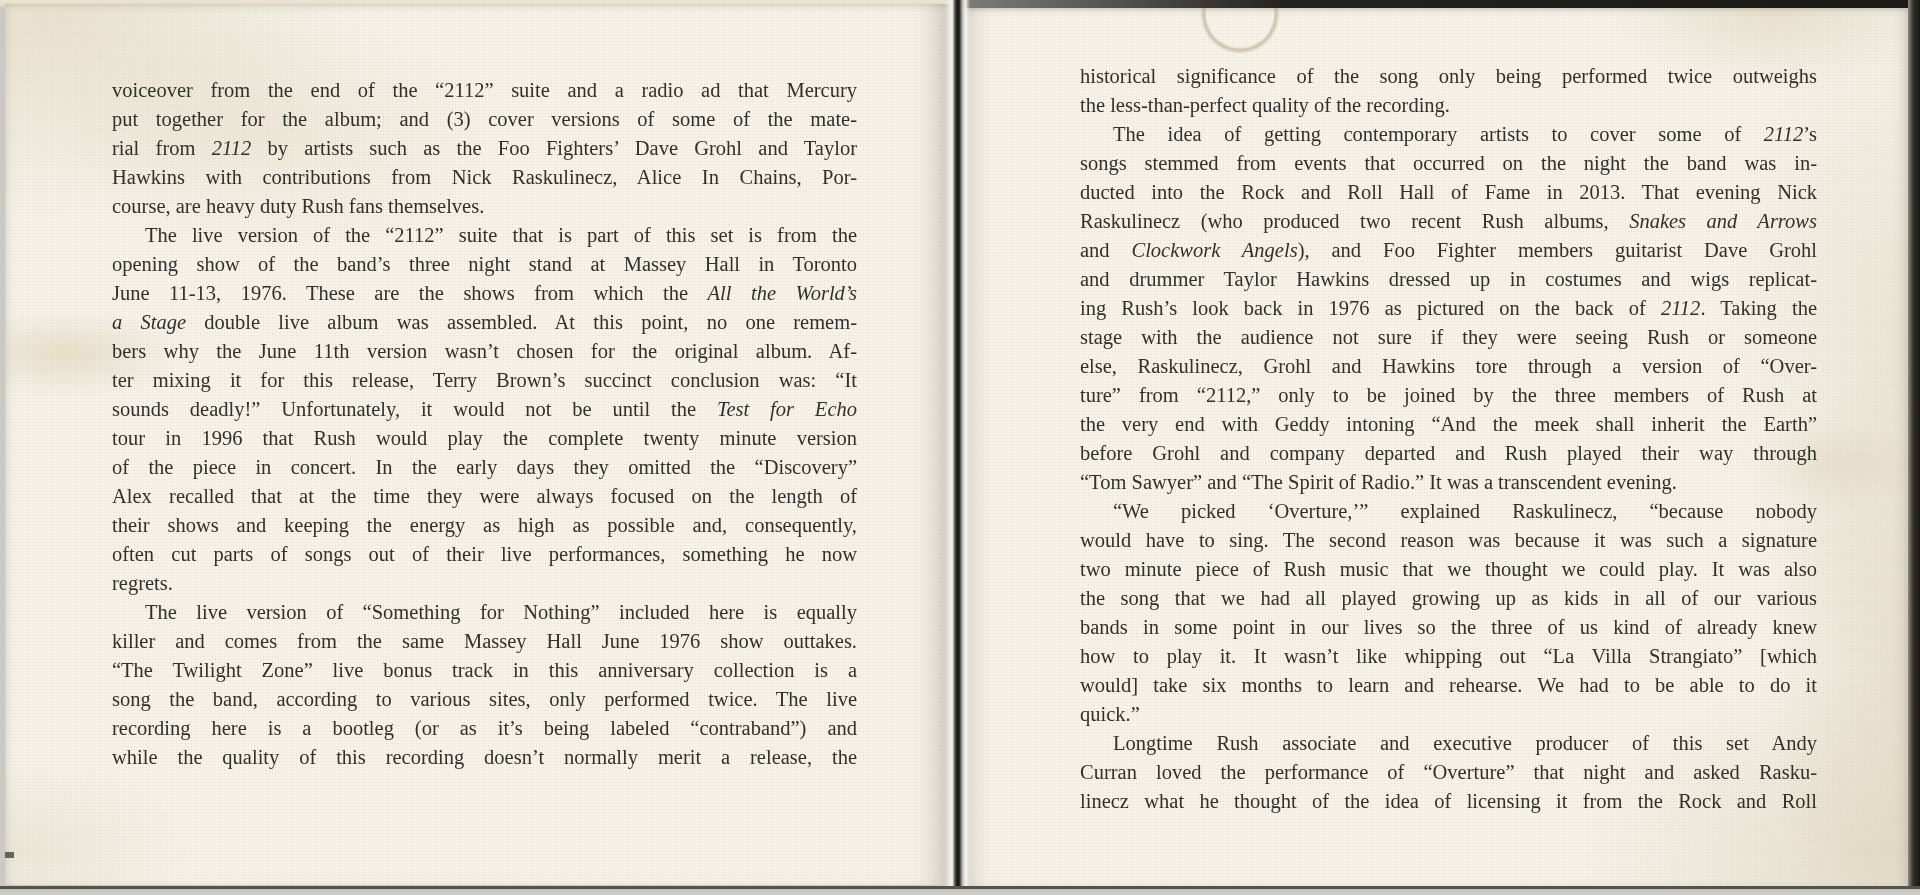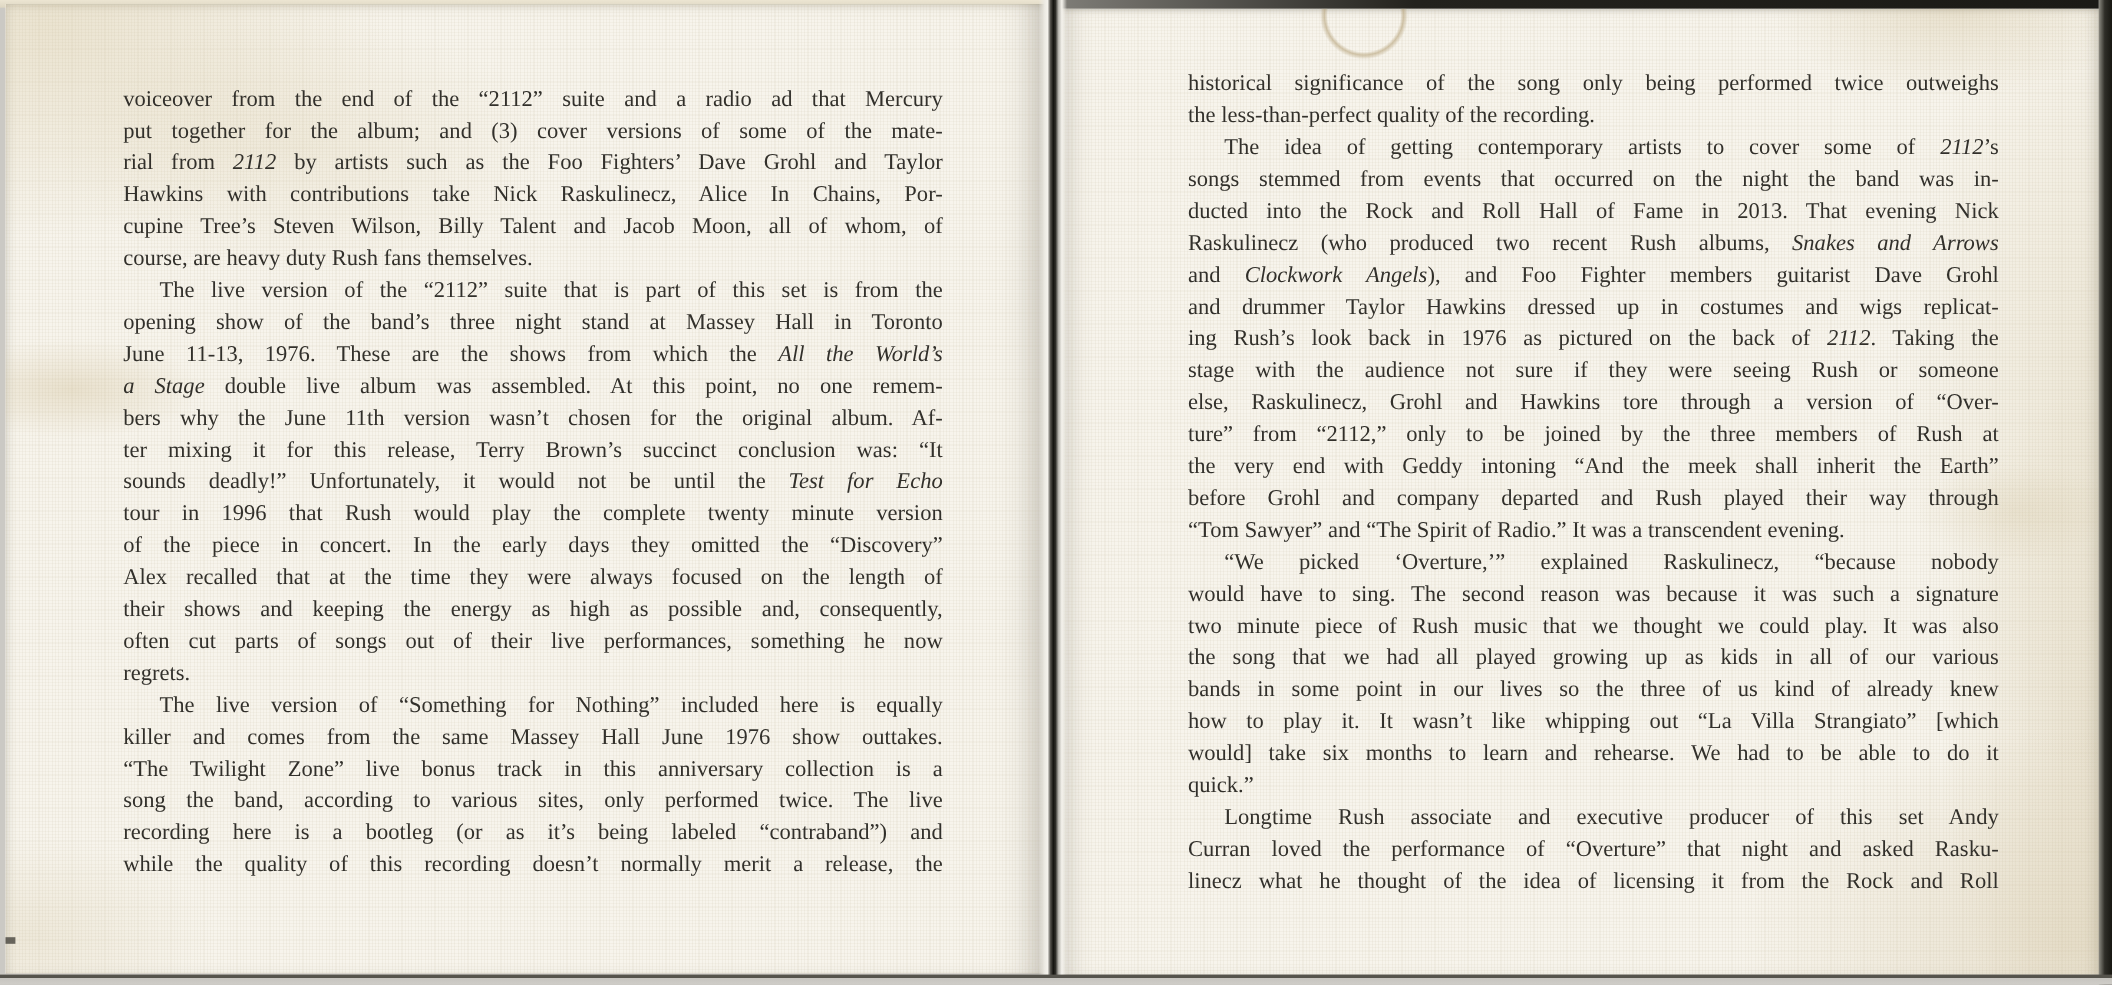--- a/index.html
+++ b/index.html
@@ -164,22 +164,21 @@
 
   <div class="strip-top-left"></div>
   <div class="strip-top-right"></div>
 
   <div class="page page-left">
     <div class="stain-layer"></div>
     <div class="text-col" data-page="left">
         <div class="line">voiceover from the end of the “2112” suite and a radio ad that Mercury</div>
         <div class="line">put together for the album; and (3) cover versions of some of the mate-</div>
         <div class="line">rial from <i>2112</i> by artists such as the Foo Fighters’ Dave Grohl and Taylor</div>
-        <div class="line">Hawkins with contributions take Nick Raskulinecz, Alice In Chains, Por-</div>
-        <div class="line">cupine Tree’s Steven Wilson, Billy Talent and Jacob Moon, all of whom, of</div>
+        <div class="line">Hawkins with contributions from Nick Raskulinecz, Alice In Chains, Por-</div>
         <div class="line end">course, are heavy duty Rush fans themselves.</div>
         <div class="line indent">The live version of the “2112” suite that is part of this set is from the</div>
         <div class="line">opening show of the band’s three night stand at Massey Hall in Toronto</div>
         <div class="line">June 11-13, 1976. These are the shows from which the <i>All the World’s</i></div>
         <div class="line"><i>a Stage</i> double live album was assembled. At this point, no one remem-</div>
         <div class="line">bers why the June 11th version wasn’t chosen for the original album. Af-</div>
         <div class="line">ter mixing it for this release, Terry Brown’s succinct conclusion was: “It</div>
         <div class="line">sounds deadly!” Unfortunately, it would not be until the <i>Test for Echo</i></div>
         <div class="line">tour in 1996 that Rush would play the complete twenty minute version</div>
         <div class="line">of the piece in concert. In the early days they omitted the “Discovery”</div>

